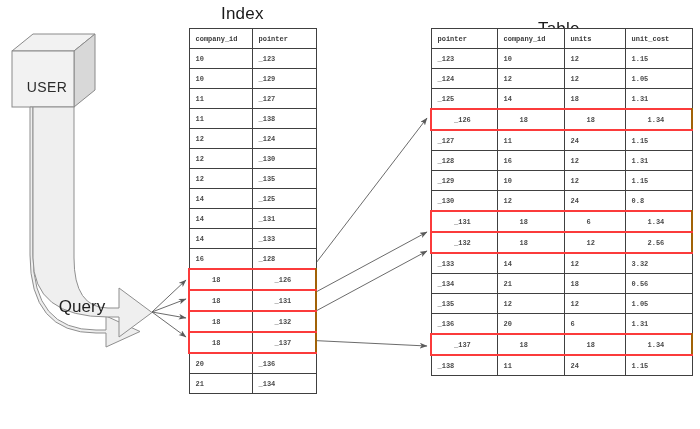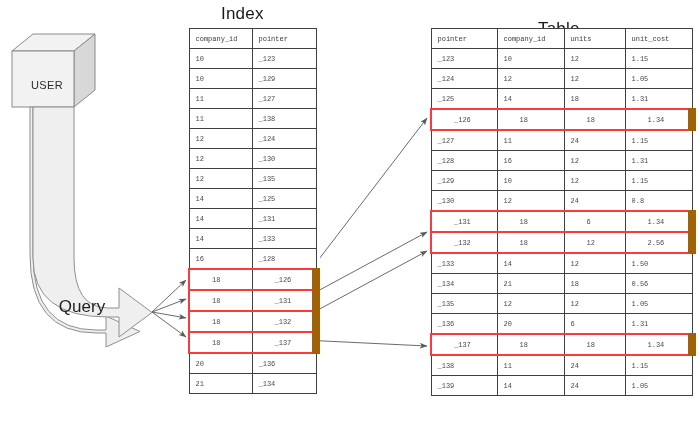--- a/index.html
+++ b/index.html
@@ -28,21 +28,21 @@
   }
   #title-index{left:221px;top:4px;}
   #title-table{left:538px;top:19px;}
 
   
   #user-label{
     position:absolute;
     left:21px;top:79px;
     width:52px;
     text-align:center;
-    font-size:11px;
+    font-size:14px;
     font-family:"Liberation Sans", sans-serif;
     color:#2b2b2b;
     letter-spacing:.4px;
   }
 
   
   #query-label{
     position:absolute;
     left:52px;top:297px;
     width:60px;
@@ -54,20 +54,21 @@
 
   
   .gtable{
     position:absolute;
     border-collapse:collapse;
     table-layout:fixed;
     font-family:"Liberation Mono", monospace;
     font-size:7px;
     color:#4a4a4a;
     background:#fff;
+    font-weight:bold;
   }
   .gtable td{
     border:1px solid #404040;
     height:19px;
     padding:0 0 0 6px;
     vertical-align:middle;
     white-space:nowrap;
     overflow:hidden;
     background:#fff;
   }
@@ -75,21 +76,21 @@
     color:#3a3a3a;
   }
   
   .gtable tr.hl td{
     border-top:2px solid #fb3b3b;
     border-bottom:2px solid #fb3b3b;
     position:relative;
     padding-left:22px;
   }
   .gtable tr.hl td:first-child{border-left:2px solid #fb3b3b;}
-  .gtable tr.hl td:last-child{border-right:8px solid #a16207;}
+  .gtable tr.hl td:last-child{border-right:2px solid #a16207;}
 
   #index-table{left:188px;top:28px;width:113px;}
   #index-table td:nth-child(1){width:56px;}
   #index-table td:nth-child(2){width:57px;}
 
   #main-table{left:430px;top:28px;width:233px;}
   #main-table td:nth-child(1){width:59px;}
   #main-table td:nth-child(2){width:60px;}
   #main-table td:nth-child(3){width:54px;}
   #main-table td:nth-child(4){width:60px;}
@@ -309,21 +310,21 @@
         <tr class="hl">
           <td>_132</td>
           <td>18</td>
           <td>12</td>
           <td>2.56</td>
         </tr>
         <tr>
           <td>_133</td>
           <td>14</td>
           <td>12</td>
-          <td>1.50</td>
+          <td>3.32</td>
         </tr>
         <tr>
           <td>_134</td>
           <td>21</td>
           <td>18</td>
           <td>0.56</td>
         </tr>
         <tr>
           <td>_135</td>
           <td>12</td>
@@ -341,22 +342,16 @@
           <td>18</td>
           <td>18</td>
           <td>1.34</td>
         </tr>
         <tr>
           <td>_138</td>
           <td>11</td>
           <td>24</td>
           <td>1.15</td>
         </tr>
-        <tr>
-          <td>_139</td>
-          <td>14</td>
-          <td>24</td>
-          <td>1.05</td>
-        </tr>
       </tbody>
   </table>
 
 </div>
 
 </body></html>

